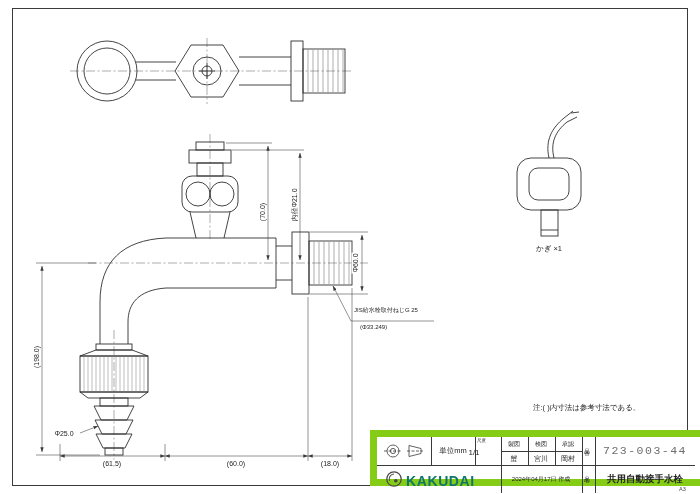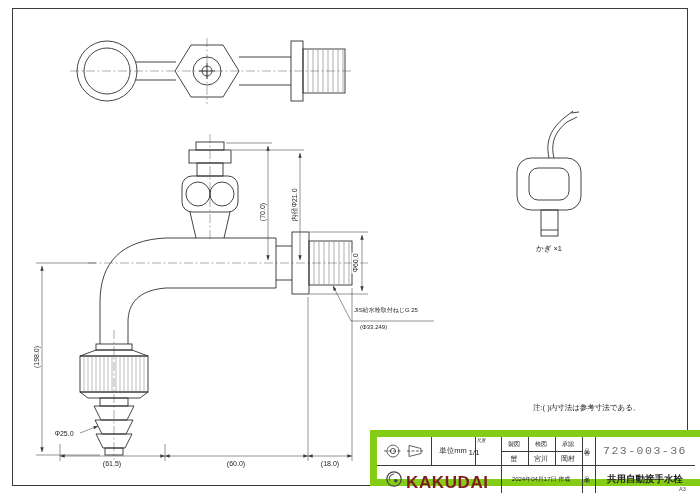--- a/index.html
+++ b/index.html
@@ -17,21 +17,21 @@
   .f75 { font-size:7.5px; }
   .f55 { font-size:5.5px; }
 
   
   .tb { position:absolute; left:370px; top:430px; width:350px; height:56px;
     border:7px solid #84cc16; background:#fff; }
   .tb .vl, .tb .hl { position:absolute; background:#3a3a3a; }
   .tb .vl { width:1px; } .tb .hl { height:1px; }
   .tb .txt { position:absolute; white-space:nowrap; line-height:1; }
   .vtext { writing-mode:vertical-rl; text-orientation:upright; font-size:5.5px; letter-spacing:1px; }
-  .brand { font-size:17px; font-weight:bold; letter-spacing:0.6px; color:#7f1d1d; }
+  .brand { font-size:14px; font-weight:bold; letter-spacing:0.6px; color:#0f766e; }
   .partno { font-family:"Liberation Mono","DejaVu Sans Mono",monospace;
     font-size:11.5px; letter-spacing:1.5px; color:#6e6e6e; }
   .partname { font-size:9.5px; font-weight:700; color:#222; }
 </style>
 </head>
 <body>
 
 <div class="sheet">
   <div class="frame"></div>
 
@@ -227,19 +227,19 @@
     <span class="txt ctr f6" style="left:164px;top:42px;">2024年04月17日 作成</span>
 
     <svg class="txt" style="left:8px;top:33px;" width="18" height="18" viewBox="0 0 20 20" stroke="#474747" fill="none">
       <circle cx="10" cy="10" r="8" stroke-width="1.4"></circle>
       <path d="M5,12 A5.5,5.5 0 0 1 10,4.5" stroke-width="1.2"></path>
       <circle cx="12" cy="12" r="2" fill="#474747" stroke="none"></circle>
     </svg>
     <span class="txt brand" style="left:29px;top:37px;">KAKUDAI</span>
 
     <span class="txt vtext" style="left:207px;top:7px;">品番</span>
-    <span class="txt ctr partno" style="left:268px;top:14px;">723-003-36</span>
+    <span class="txt ctr partno" style="left:268px;top:14px;">723-003-44</span>
     <span class="txt vtext" style="left:207px;top:35px;">品名</span>
     <span class="txt ctr partname" style="left:268px;top:42px;">共用自動接手水栓</span>
   </div>
 
   <span class="lbl f55" style="left:679px;top:487px;color:#444;">A3</span>
 </div>
 
 </body></html>

